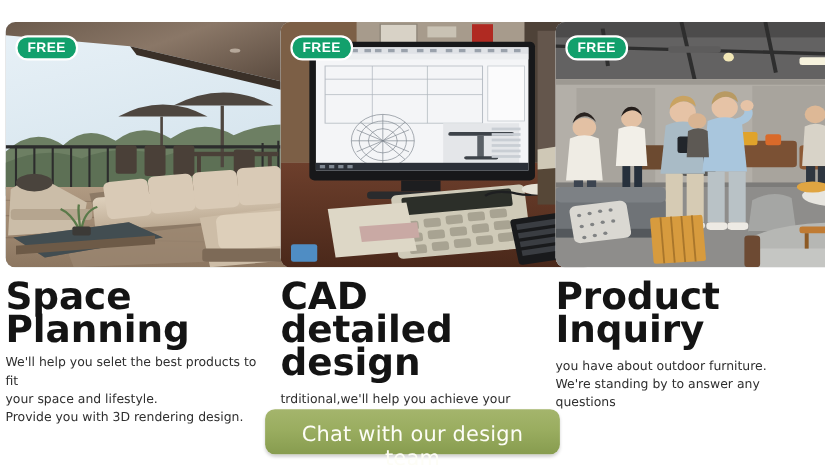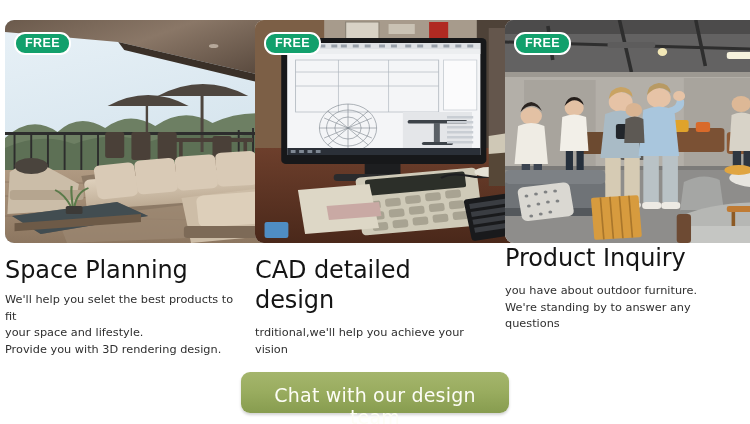--- a/index.html
+++ b/index.html
@@ -66,29 +66,29 @@
     line-height: 14px;
     font-family: "Liberation Sans", sans-serif;
     box-sizing: border-box;
   }
 
   
   .card-title {
     margin: 0;
     padding: 0;
     color: #141414;
-    font-size: 24px;
-    font-weight: 400;
+    font-size: 34px;
+    font-weight: 700;
     line-height: 30px;
     letter-spacing: -0.1px;
     font-family: "DejaVu Sans", sans-serif;
   }
   .card-1 .card-title { margin-top: 12px; }
   .card-2 .card-title { margin-top: 12px; }
-  .card-3 .card-title { }
+  .card-3 .card-title { margin-top: 12px; }
 
   .card-body {
     margin: 0;
     padding: 0;
     color: #2f2f2f;
     font-size: 11.3px;
     line-height: 16.5px;
     font-family: "DejaVu Sans", sans-serif;
   }
   .card-1 .card-body { margin-top: 7px; }

